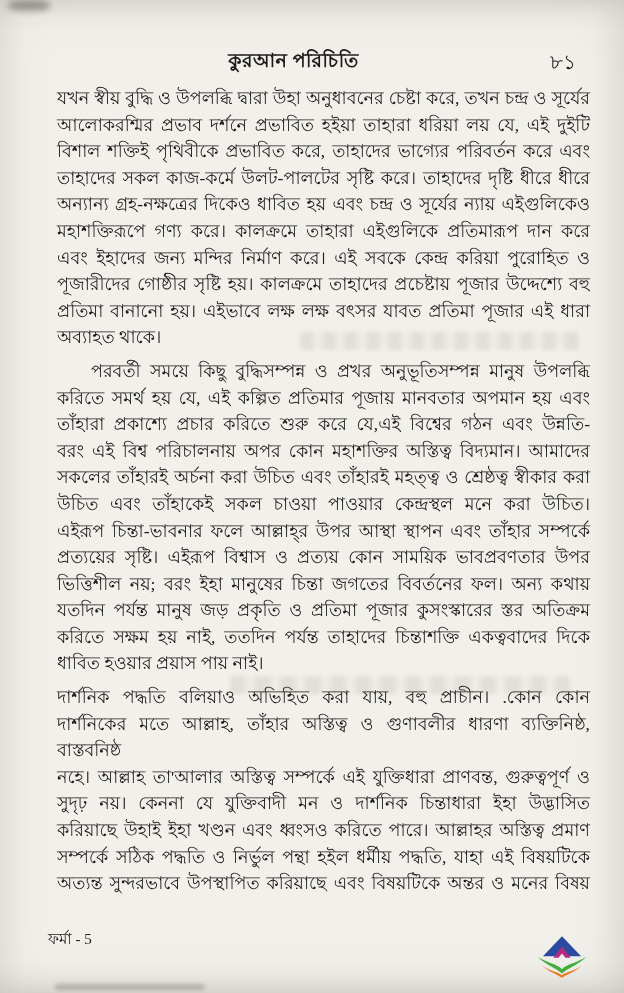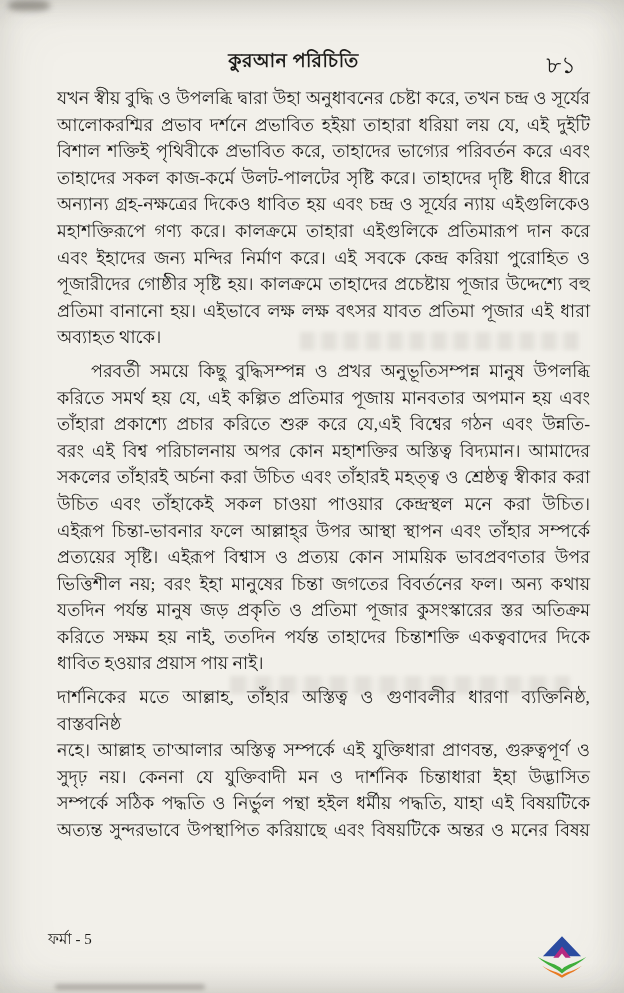--- a/index.html
+++ b/index.html
@@ -24,21 +24,21 @@
     filter:blur(2px); }
   .bleed-2 { position:absolute; left:230px; top:676px; width:340px; height:18px;
     background:repeating-linear-gradient(90deg, rgba(90,85,75,0.10) 0 16px, rgba(90,85,75,0.02) 16px 25px);
     filter:blur(2px); }
 
   .header { position:absolute; top:46px; left:57px; width:533px; height:28px; }
   .page-title {
     position:absolute; left:0; right:60px; text-align:center;
     font-size:19px; font-weight:bold; letter-spacing:0.5px;
   }
-  .page-number { position:absolute; right:14px; top:1px; font-size:23px; }
+  .page-number { position:absolute; right:14px; top:1px; font-size:20px; }
 
   .text-block {
     position:absolute; top:85px; left:57px; width:533px;
     font-size:17.6px; line-height:26.6px;
   }
   .paragraph { margin:0; }
   .paragraph + .paragraph { margin-top:7px; }
   .line { text-align:justify; text-align-last:justify; white-space:normal; }
   .line.endline { text-align-last:left; }
   .line.indent { text-indent:34px; }
@@ -83,23 +83,25 @@
         <div class="line">সকলের তাঁহারই অর্চনা করা উচিত এবং তাঁহারই মহত্ত্ব ও শ্রেষ্ঠত্ব স্বীকার করা</div>
         <div class="line">উচিত এবং তাঁহাকেই সকল চাওয়া পাওয়ার কেন্দ্রস্থল মনে করা উচিত।</div>
         <div class="line">এইরূপ চিন্তা-ভাবনার ফলে আল্লাহ্‌র উপর আস্থা স্থাপন এবং তাঁহার সম্পর্কে</div>
         <div class="line">প্রত্যয়ের সৃষ্টি। এইরূপ বিশ্বাস ও প্রত্যয় কোন সাময়িক ভাবপ্রবণতার উপর</div>
         <div class="line">ভিত্তিশীল নয়; বরং ইহা মানুষের চিন্তা জগতের বিবর্তনের ফল। অন্য কথায়</div>
         <div class="line">যতদিন পর্যন্ত মানুষ জড় প্রকৃতি ও প্রতিমা পূজার কুসংস্কারের স্তর অতিক্রম</div>
         <div class="line">করিতে সক্ষম হয় নাই, ততদিন পর্যন্ত তাহাদের চিন্তাশক্তি একত্ববাদের দিকে</div>
         <div class="line endline">ধাবিত হওয়ার প্রয়াস পায় নাই।</div>
       </div>
       <div class="paragraph">
+        <div class="line">দার্শনিক পদ্ধতি বলিয়াও অভিহিত করা যায়, বহু প্রাচীন। .কোন কোন</div>
         <div class="line">দার্শনিকের মতে আল্লাহ, তাঁহার অস্তিত্ব ও গুণাবলীর ধারণা ব্যক্তিনিষ্ঠ, বাস্তবনিষ্ঠ</div>
         <div class="line">নহে। আল্লাহ তা'আলার অস্তিত্ব সম্পর্কে এই যুক্তিধারা প্রাণবন্ত, গুরুত্বপূর্ণ ও</div>
         <div class="line">সুদৃঢ় নয়। কেননা যে যুক্তিবাদী মন ও দার্শনিক চিন্তাধারা ইহা উদ্ভাসিত</div>
+        <div class="line">করিয়াছে উহাই ইহা খণ্ডন এবং ধ্বংসও করিতে পারে। আল্লাহর অস্তিত্ব প্রমাণ</div>
         <div class="line">সম্পর্কে সঠিক পদ্ধতি ও নির্ভুল পন্থা হইল ধর্মীয় পদ্ধতি, যাহা এই বিষয়টিকে</div>
         <div class="line">অত্যন্ত সুন্দরভাবে উপস্থাপিত করিয়াছে এবং বিষয়টিকে অন্তর ও মনের বিষয়</div>
       </div>
     </div>
 
   <div class="footer-forma">ফর্মা - 5</div>
 
   <svg class="logo" viewBox="0 0 60 50" xmlns="http://www.w3.org/2000/svg">
 
     <path d="M30 1 L52 24 L36 24 L30 17 L24 24 L8 24 Z" fill="#2b4ba0"></path>

